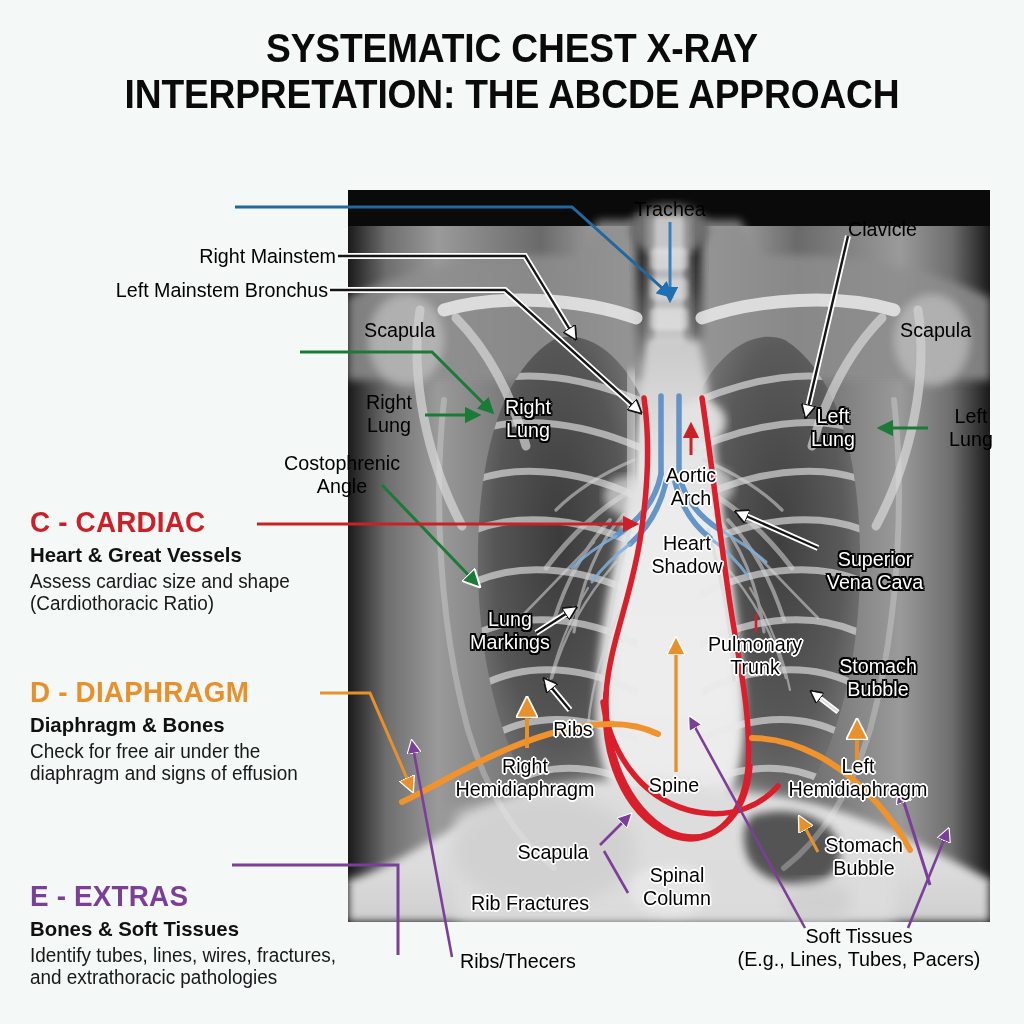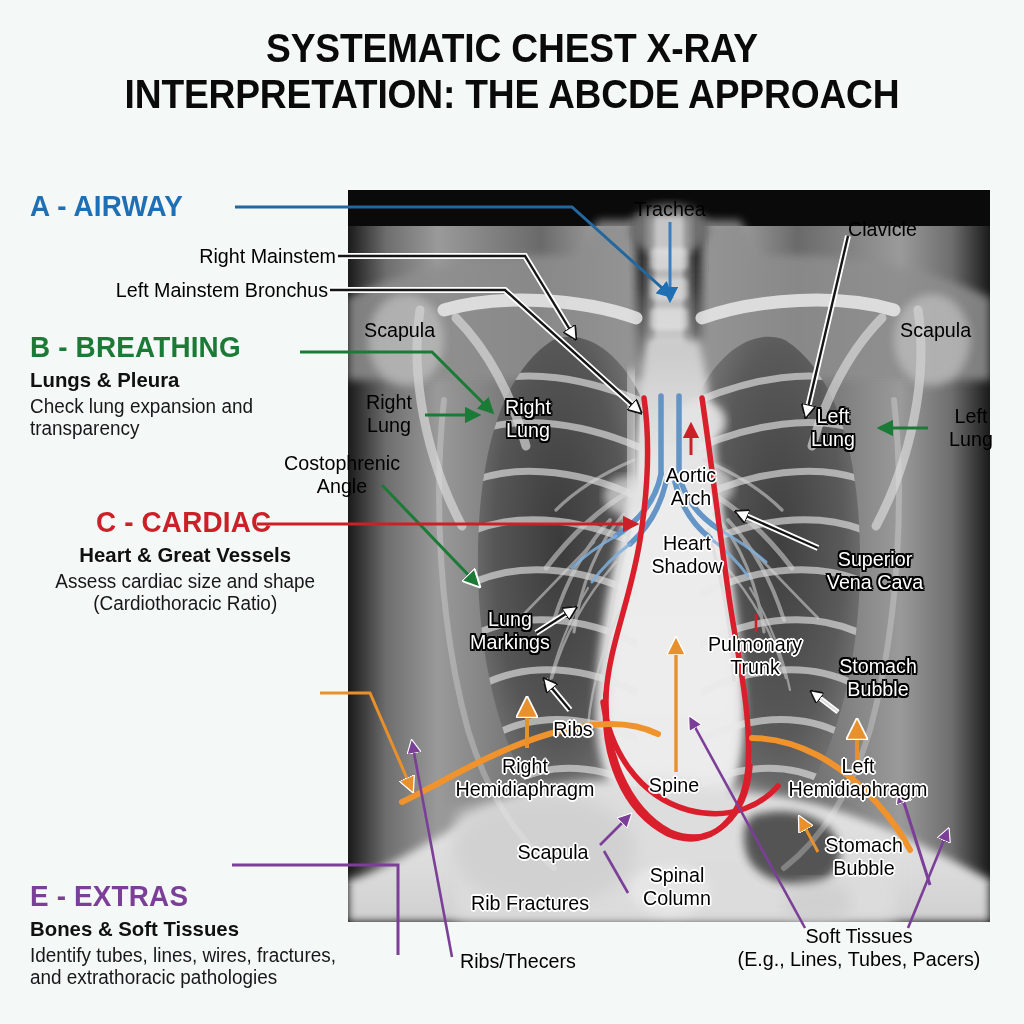--- a/index.html
+++ b/index.html
@@ -49,21 +49,21 @@
   .sec-desc{
     font-size:19.5px;
     color:#16181a;
     line-height:1.16;
     margin-top:3px;
     transform:scaleX(0.97);
     transform-origin:left top;
   }
   #sec-a{top:192px;}
   #sec-b{top:333px;}
-  #sec-c{top:508px;text-align:center;}
+  #sec-c{top:508px;}
   #sec-d{top:678px;}
   #sec-e{top:882px;}
 
   
   #xray-panel{
     position:absolute;left:348px;top:190px;width:642px;height:732px;
     background:#050505;
     overflow:hidden;
   }
   #xray-panel svg{display:block;}
@@ -334,36 +334,33 @@
 
         <path d="M258,504 C256,560 278,618 322,642 C366,660 398,626 402,576" fill="none" stroke="#d91f2b" stroke-width="5.5" stroke-linecap="round"></path>
         <path d="M255,512 C262,560 290,606 340,620 C386,632 416,612 430,596" fill="none" stroke="#d91f2b" stroke-width="5.5" stroke-linecap="round"></path>
 
         <path d="M54,612 C96,592 150,556 216,540 C262,529 290,534 310,544" fill="none" stroke="#f0932d" stroke-width="6" stroke-linecap="round"></path>
         <path d="M404,548 C448,548 492,572 528,612 C546,632 556,648 562,660" fill="none" stroke="#f0932d" stroke-width="6" stroke-linecap="round"></path>
       </g>
     </svg>
   </div>
 
-  <div class="section" id="sec-a">
-    <div class="sec-head" style="color:#1f6fb5">A - AIRWAY</div>
-  </div>
-
-  <div class="section" id="sec-b">
-    <div class="sec-head" style="color:#1b7a36">B - BREATHING</div>
-    <div class="sec-sub">Lungs &amp; Pleura</div>
-    <div class="sec-desc">Check lung expansion and transparency</div>
-  </div>
+
 
   <div class="section" id="sec-c">
     <div class="sec-head" style="color:#cc2028">C - CARDIAC</div>
     <div class="sec-sub">Heart &amp; Great Vessels</div>
     <div class="sec-desc">Assess cardiac size and shape (Cardiothoracic Ratio)</div>
   </div>
 
+  <div class="section" id="sec-d">
+    <div class="sec-head" style="color:#e8912c">D - DIAPHRAGM</div>
+    <div class="sec-sub">Diaphragm &amp; Bones</div>
+    <div class="sec-desc">Check for free air under the diaphragm and signs of effusion</div>
+  </div>
 
   <div class="section" id="sec-e">
     <div class="sec-head" style="color:#7b3f98">E - EXTRAS</div>
     <div class="sec-sub">Bones &amp; Soft Tissues</div>
     <div class="sec-desc">Identify tubes, lines, wires, fractures, and extrathoracic pathologies</div>
   </div>
 
   <div id="overlay">
     <svg width="1024" height="1024" viewBox="0 0 1024 1024" xmlns="http://www.w3.org/2000/svg">
       <defs>

